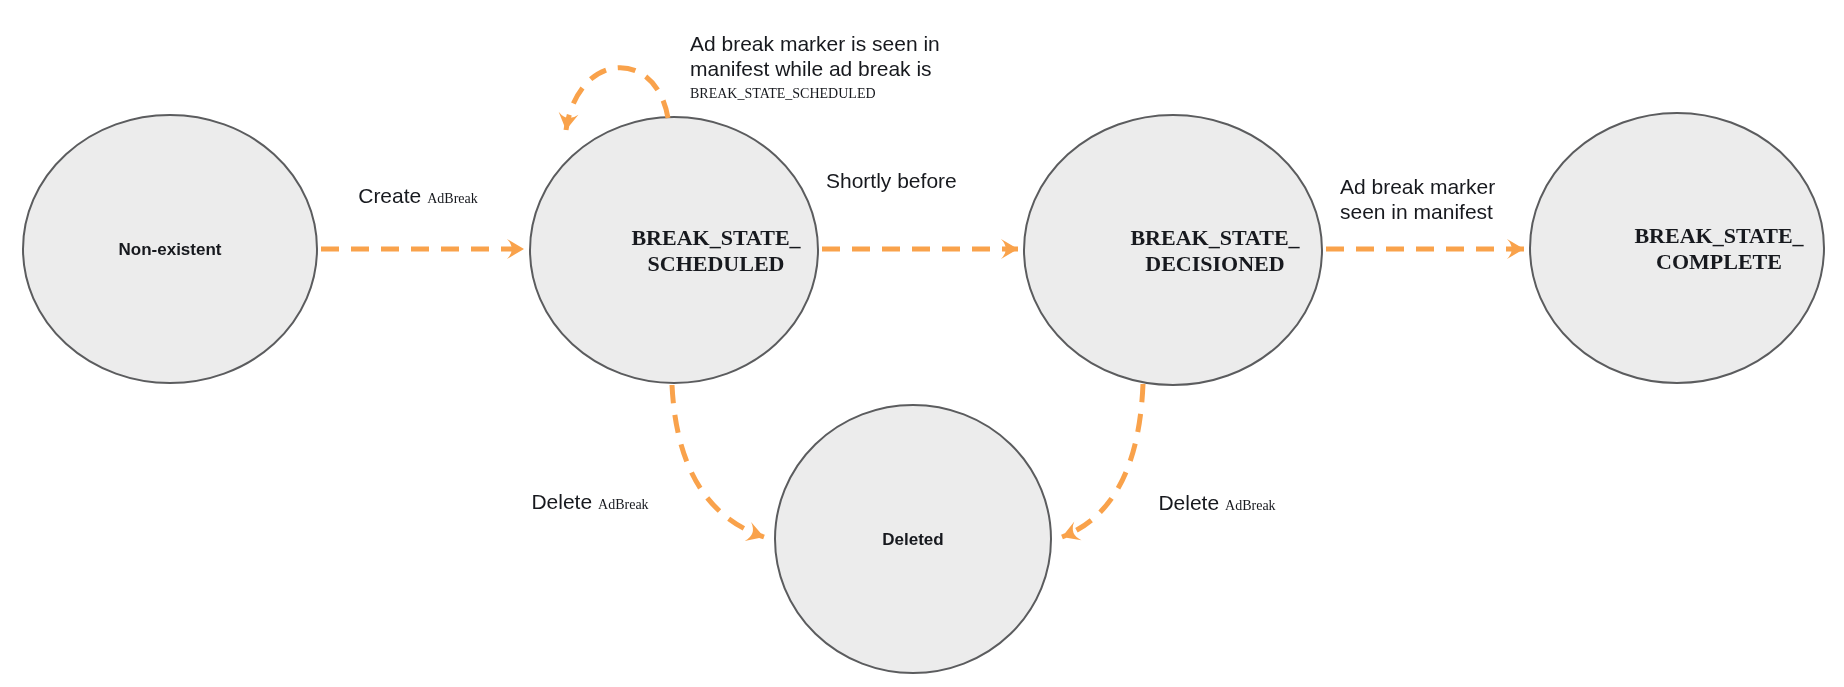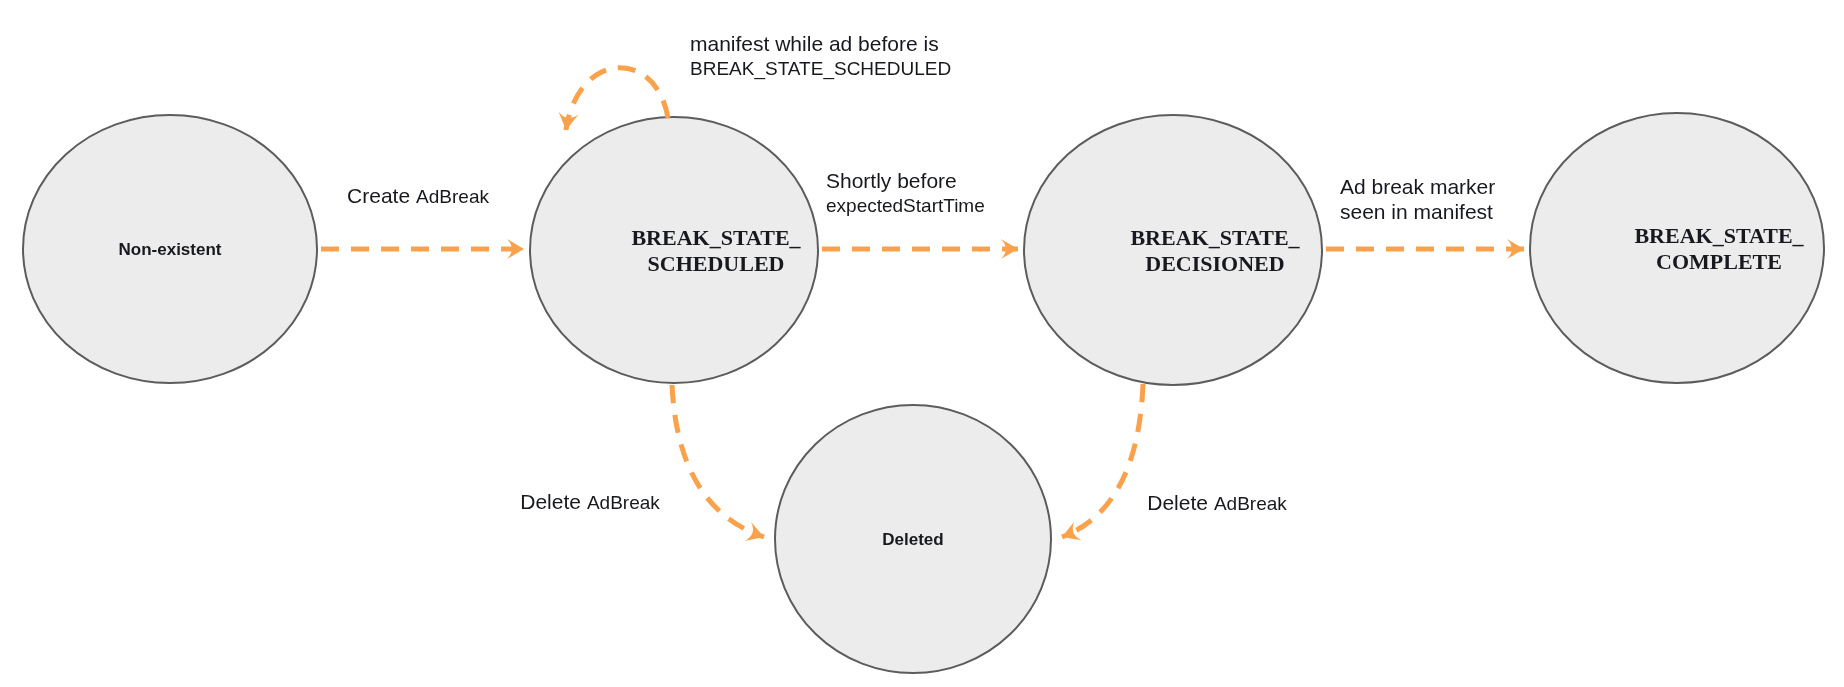--- a/index.html
+++ b/index.html
@@ -26,21 +26,21 @@
     text-align:center;font-weight:bold;white-space:nowrap;
     color:var(--text);
   }
   .state-label.sans{font-size:17px;}
   .state-label.mono{font-family:Liberation Serif, serif;font-size:22px;line-height:26px;margin-left:42px;}
   .edge-label{
     position:absolute;white-space:nowrap;line-height:25px;
     font-size:21px;color:var(--text);
   }
   .edge-label .code, .edge-label.code-line, .line.code{
-    font-family:Liberation Sans, sans-serif;font-size:19px;
+    font-family:Liberation Serif, serif;font-size:14px;
   }
   .edge-label.centered{transform:translateX(-50%);}
   .gap{margin-left:6px;margin-top:32px;}
 </style>
 </head>
 <body>
 
 <div class="canvas">
 
   <svg width="1844" height="687" viewBox="0 0 1844 687">
@@ -81,27 +81,27 @@
     <div>COMPLETE</div>
   </div>
 
   <div class="state-label sans" style="left:913px;top:540px;text-align:center;">Deleted</div>
 
   <div class="edge-label centered" style="left:418px;top:183px;">
     <span>Create</span><span class="code gap">AdBreak</span>
   </div>
 
   <div class="edge-label" style="left:690px;top:31px;">
-    <div class="line">manifest while ad before is</div>
+    <div class="line">Ad break marker is seen in</div>
+    <div class="line">manifest while ad break is</div>
     <div class="line code">BREAK_STATE_SCHEDULED</div>
   </div>
 
   <div class="edge-label" style="left:826px;top:168px;">
     <div class="line">Shortly before</div>
-    <div class="line code">expectedStartTime</div>
   </div>
 
   <div class="edge-label" style="left:1340px;top:174px;">
     <div class="line">Ad break marker</div>
     <div class="line">seen in manifest</div>
   </div>
 
   <div class="edge-label centered" style="left:590px;top:489px;">
     <span>Delete</span><span class="code gap">AdBreak</span>
   </div>

